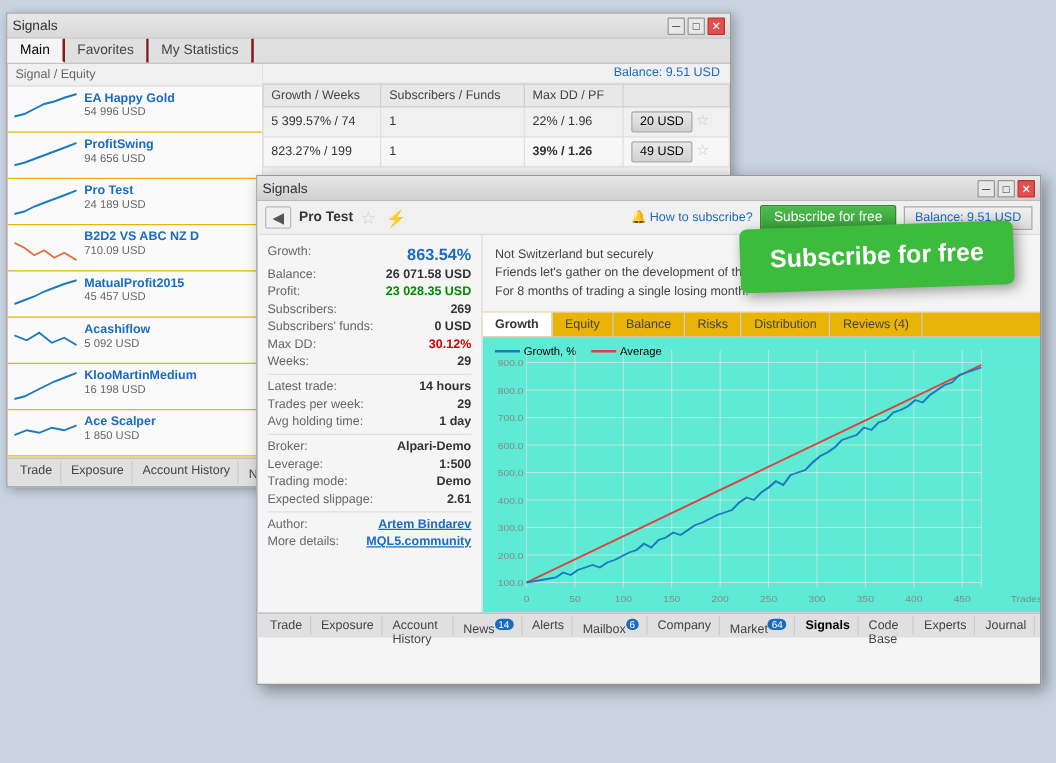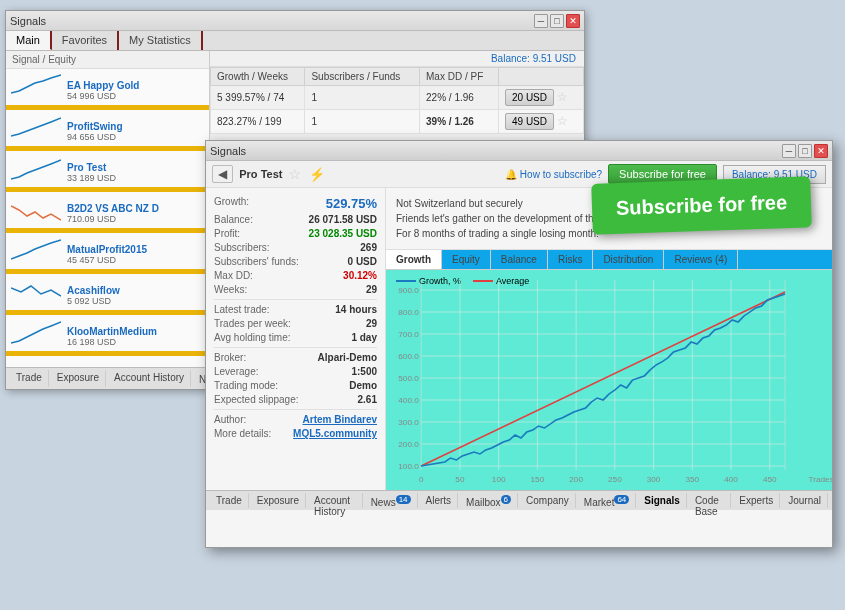--- a/index.html
+++ b/index.html
@@ -91,23 +91,23 @@
     }
     .signal-list-header {
       padding: 3px 6px;
       font-size: 10px;
       color: #666;
       border-bottom: 1px solid #ddd;
       background: #f0f0f0;
     }
     .signal-item {
       display: flex;
-      align-items: flex-end;
+      align-items: flex-start;
       padding: 4px 5px;
-      border-bottom: 5px solid #eab308;
+      border-bottom: 1px solid #eab308;
       cursor: pointer;
     }
     .signal-chart-mini {
       width: 50px;
       height: 28px;
       margin-right: 6px;
       flex-shrink: 0;
     }
     .signal-info .signal-name {
       color: #1a6bc0;
@@ -293,21 +293,21 @@
       padding: 8px 10px;
       font-size: 10px;
       color: #444;
       border-bottom: 1px solid #ddd;
       line-height: 1.5;
     }
 
     
     .chart-tabs {
       display: flex;
-      background: #0ea5e9;
+      background: #eab308;
       border-bottom: 1px solid #ccc;
     }
     .chart-tab {
       padding: 4px 10px;
       font-size: 10px;
       color: #444;
       cursor: pointer;
       border-right: 1px solid #ccc;
     }
     .chart-tab.active {
@@ -397,21 +397,21 @@
           <div class="signal-name">ProfitSwing</div>
           <div class="signal-value">94 656 USD</div>
         </div>
       </div>
       <div class="signal-item">
         <svg class="signal-chart-mini" viewBox="0 0 50 28">
           <polyline points="0,24 8,22 16,18 24,15 32,12 40,9 50,5" fill="none" stroke="#1a7bbf" stroke-width="1.5"></polyline>
         </svg>
         <div class="signal-info">
           <div class="signal-name">Pro Test</div>
-          <div class="signal-value">33 189 USD</div>
+          <div class="signal-value">24 189 USD</div>
         </div>
       </div>
       <div class="signal-item">
         <svg class="signal-chart-mini" viewBox="0 0 50 28">
           <polyline points="0,10 8,14 16,20 24,16 32,22 40,18 50,24" fill="none" stroke="#e07040" stroke-width="1.5"></polyline>
         </svg>
         <div class="signal-info">
           <div class="signal-name">B2D2 VS ABC NZ D</div>
           <div class="signal-value">710.09 USD</div>
         </div>
@@ -526,21 +526,21 @@
     </a>
     <button class="subscribe-btn-green">Subscribe for free</button>
     <button class="balance-btn">Balance: 9.51 USD</button>
   </div>
 
   <div class="detail-body">
 
     <div class="detail-stats">
       <div class="stat-row">
         <span class="stat-label">Growth:</span>
-        <span class="stat-value big">529.75%</span>
+        <span class="stat-value big">863.54%</span>
       </div>
       <div class="stat-row">
         <span class="stat-label">Balance:</span>
         <span class="stat-value">26 071.58 USD</span>
       </div>
       <div class="stat-row">
         <span class="stat-label">Profit:</span>
         <span class="stat-value green">23 028.35 USD</span>
       </div>
       <div class="stat-row">

